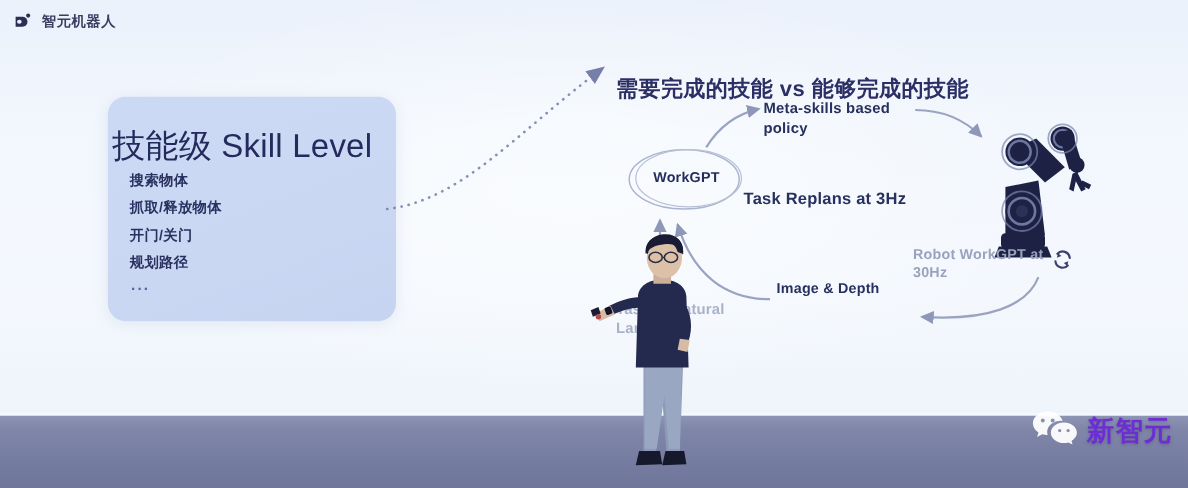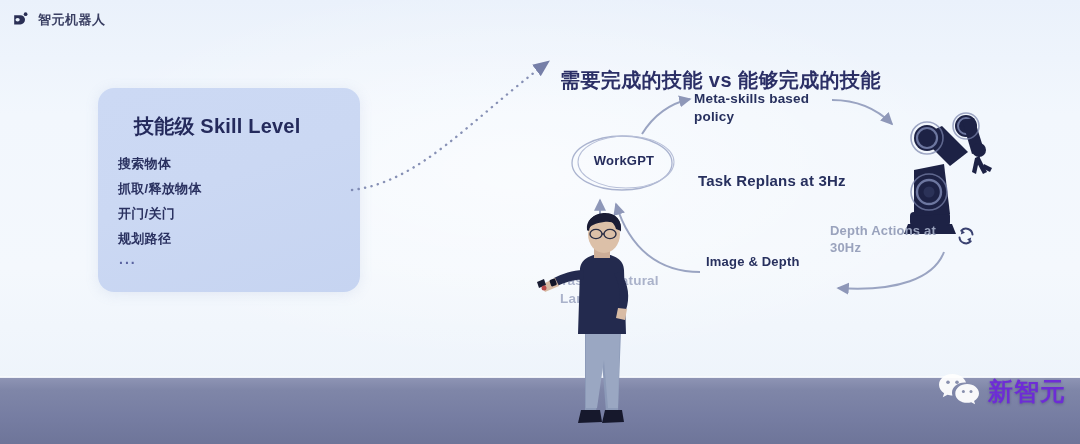--- a/index.html
+++ b/index.html
@@ -50,22 +50,22 @@
 
   
   .skill-panel {
     position: absolute; left: 98px; top: 88px;
     width: 262px; height: 204px;
     background: linear-gradient(160deg, #ccd9f4 0%, #cbd8f3 45%, #c6d4f1 100%);
     border-radius: 16px;
     box-shadow: 0 2px 14px rgba(120,140,190,0.14);
   }
   .skill-title {
-    position: absolute; left: 36px; top: 25px;
-    font-size: 20px; font-weight: 700; color: #242a5c;
+    position: absolute; left: 4px; top: 25px;
+    font-size: 30px; font-weight: 400; color: #242a5c;
     letter-spacing: 0.2px;
     white-space: nowrap;
   }
   .skill-list {
     position: absolute; left: 20px; top: 63px;
     list-style: none; margin: 0; padding: 0;
   }
   .skill-list li {
     font-size: 13px; color: #2a3160;
     line-height: 25px; font-weight: 700;
@@ -109,21 +109,21 @@
   .lbl-workgpt {
     left: 576px; top: 153px; width: 96px;
     text-align: center;
     font-size: 13px; font-weight: 700; color: #252c5c;
   }
   .lbl-meta {
     left: 694px; top: 90px; width: 130px;
     font-size: 13.5px; line-height: 18px;
   }
   .lbl-replan {
-    left: 698px; top: 172px;
+    left: 676px; top: 172px;
     font-size: 15px; font-weight: 700; white-space: nowrap;
   }
   .lbl-imgdepth {
     left: 706px; top: 252px; width: 110px;
     font-size: 13px; line-height: 19px; font-weight: 700;
   }
   .lbl-robotact {
     left: 830px; top: 222px; width: 130px;
     font-size: 13px; line-height: 17px; font-weight: 600;
     color: #9aa3bd;
@@ -221,21 +221,21 @@
 
     <path d="M700,272 C 660,272 630,250 616,204" fill="none" stroke="#9aa4c2" stroke-width="2" marker-end="url(#ah)"></path>
 
     <path d="M600,268 L600,200" fill="none" stroke="#9aa4c2" stroke-width="2" marker-end="url(#ah)"></path>
   </svg>
 
   <div class="dlabel lbl-workgpt">WorkGPT</div>
   <div class="dlabel lbl-meta">Meta-skills based policy</div>
   <div class="dlabel lbl-replan">Task Replans at 3Hz</div>
   <div class="dlabel lbl-imgdepth">Image &amp; Depth</div>
-  <div class="dlabel lbl-robotact">Depth Actions at 30Hz</div>
+  <div class="dlabel lbl-robotact">Robot WorkGPT at 30Hz</div>
   <div class="dlabel lbl-tasknl">Task in Natural Language</div>
 
   <div class="robot">
     <svg width="120" height="136" viewBox="0 0 120 136">
       <g fill="#1d2245">
 
         <path d="M28,118 L72,118 L76,128 L24,128 z"></path>
         <rect x="30" y="106" width="40" height="14" rx="4"></rect>
 
         <path d="M34,64 L64,58 L70,108 L34,110 z"></path>

